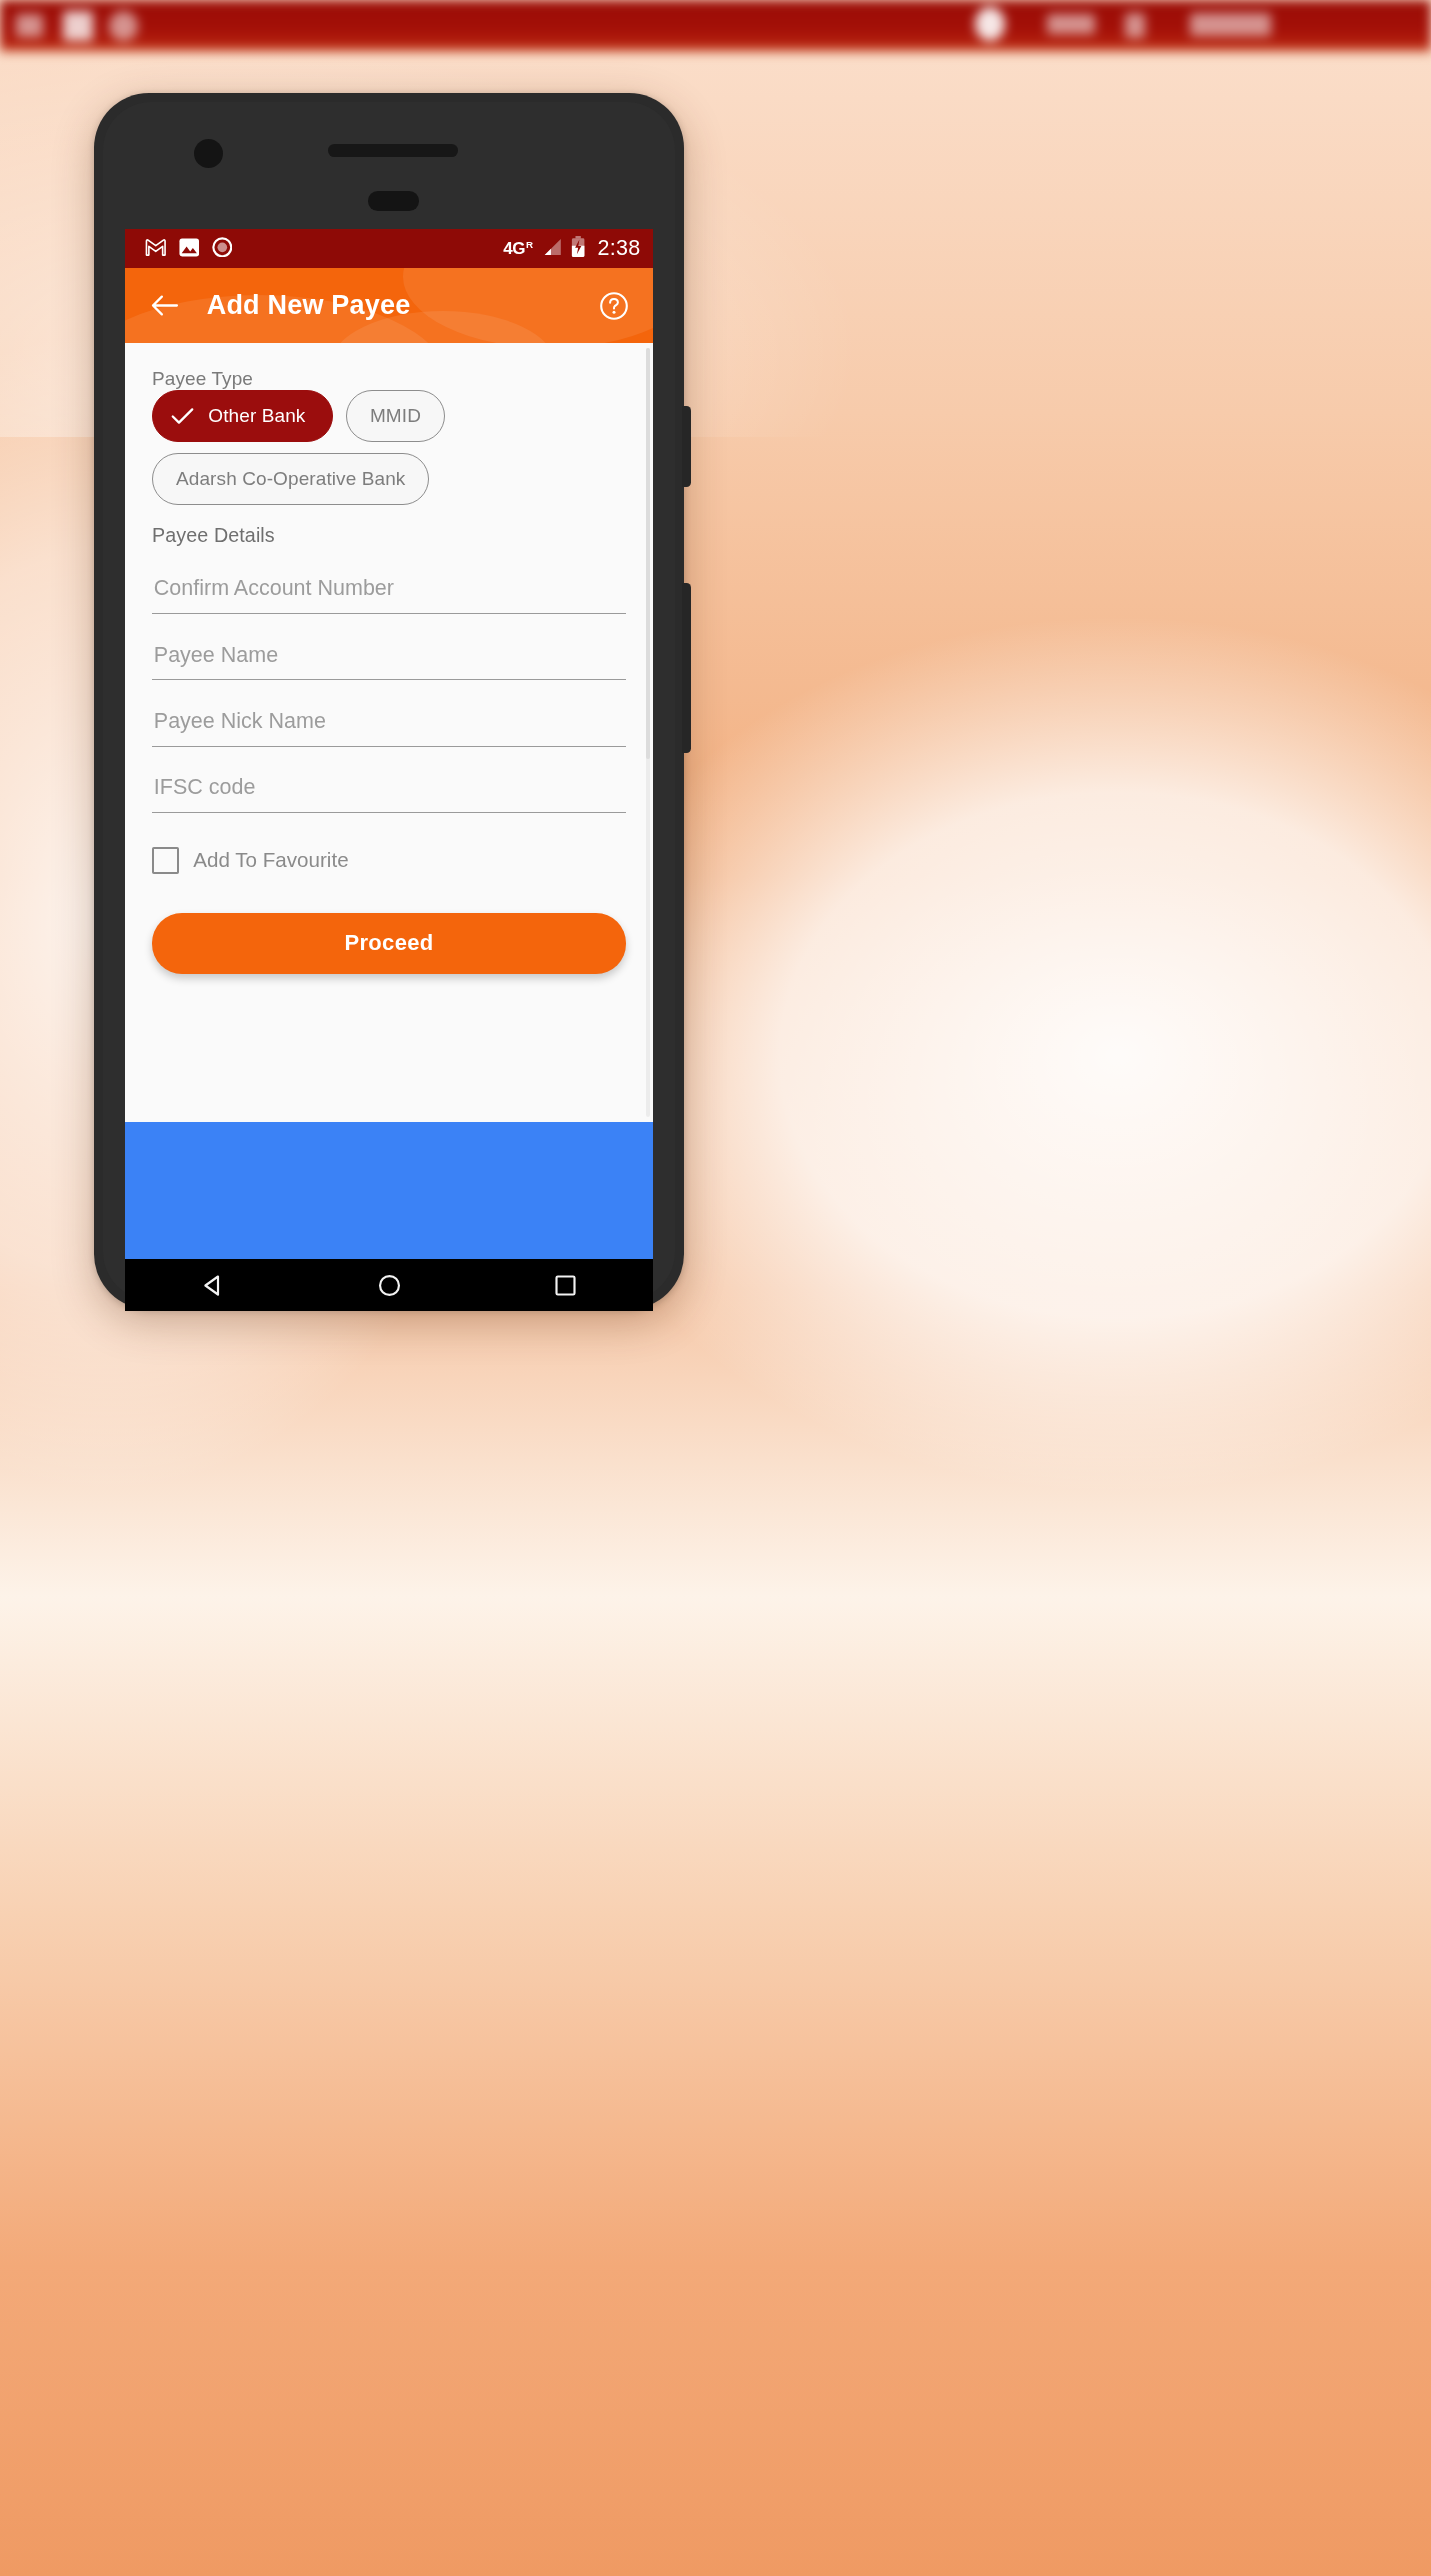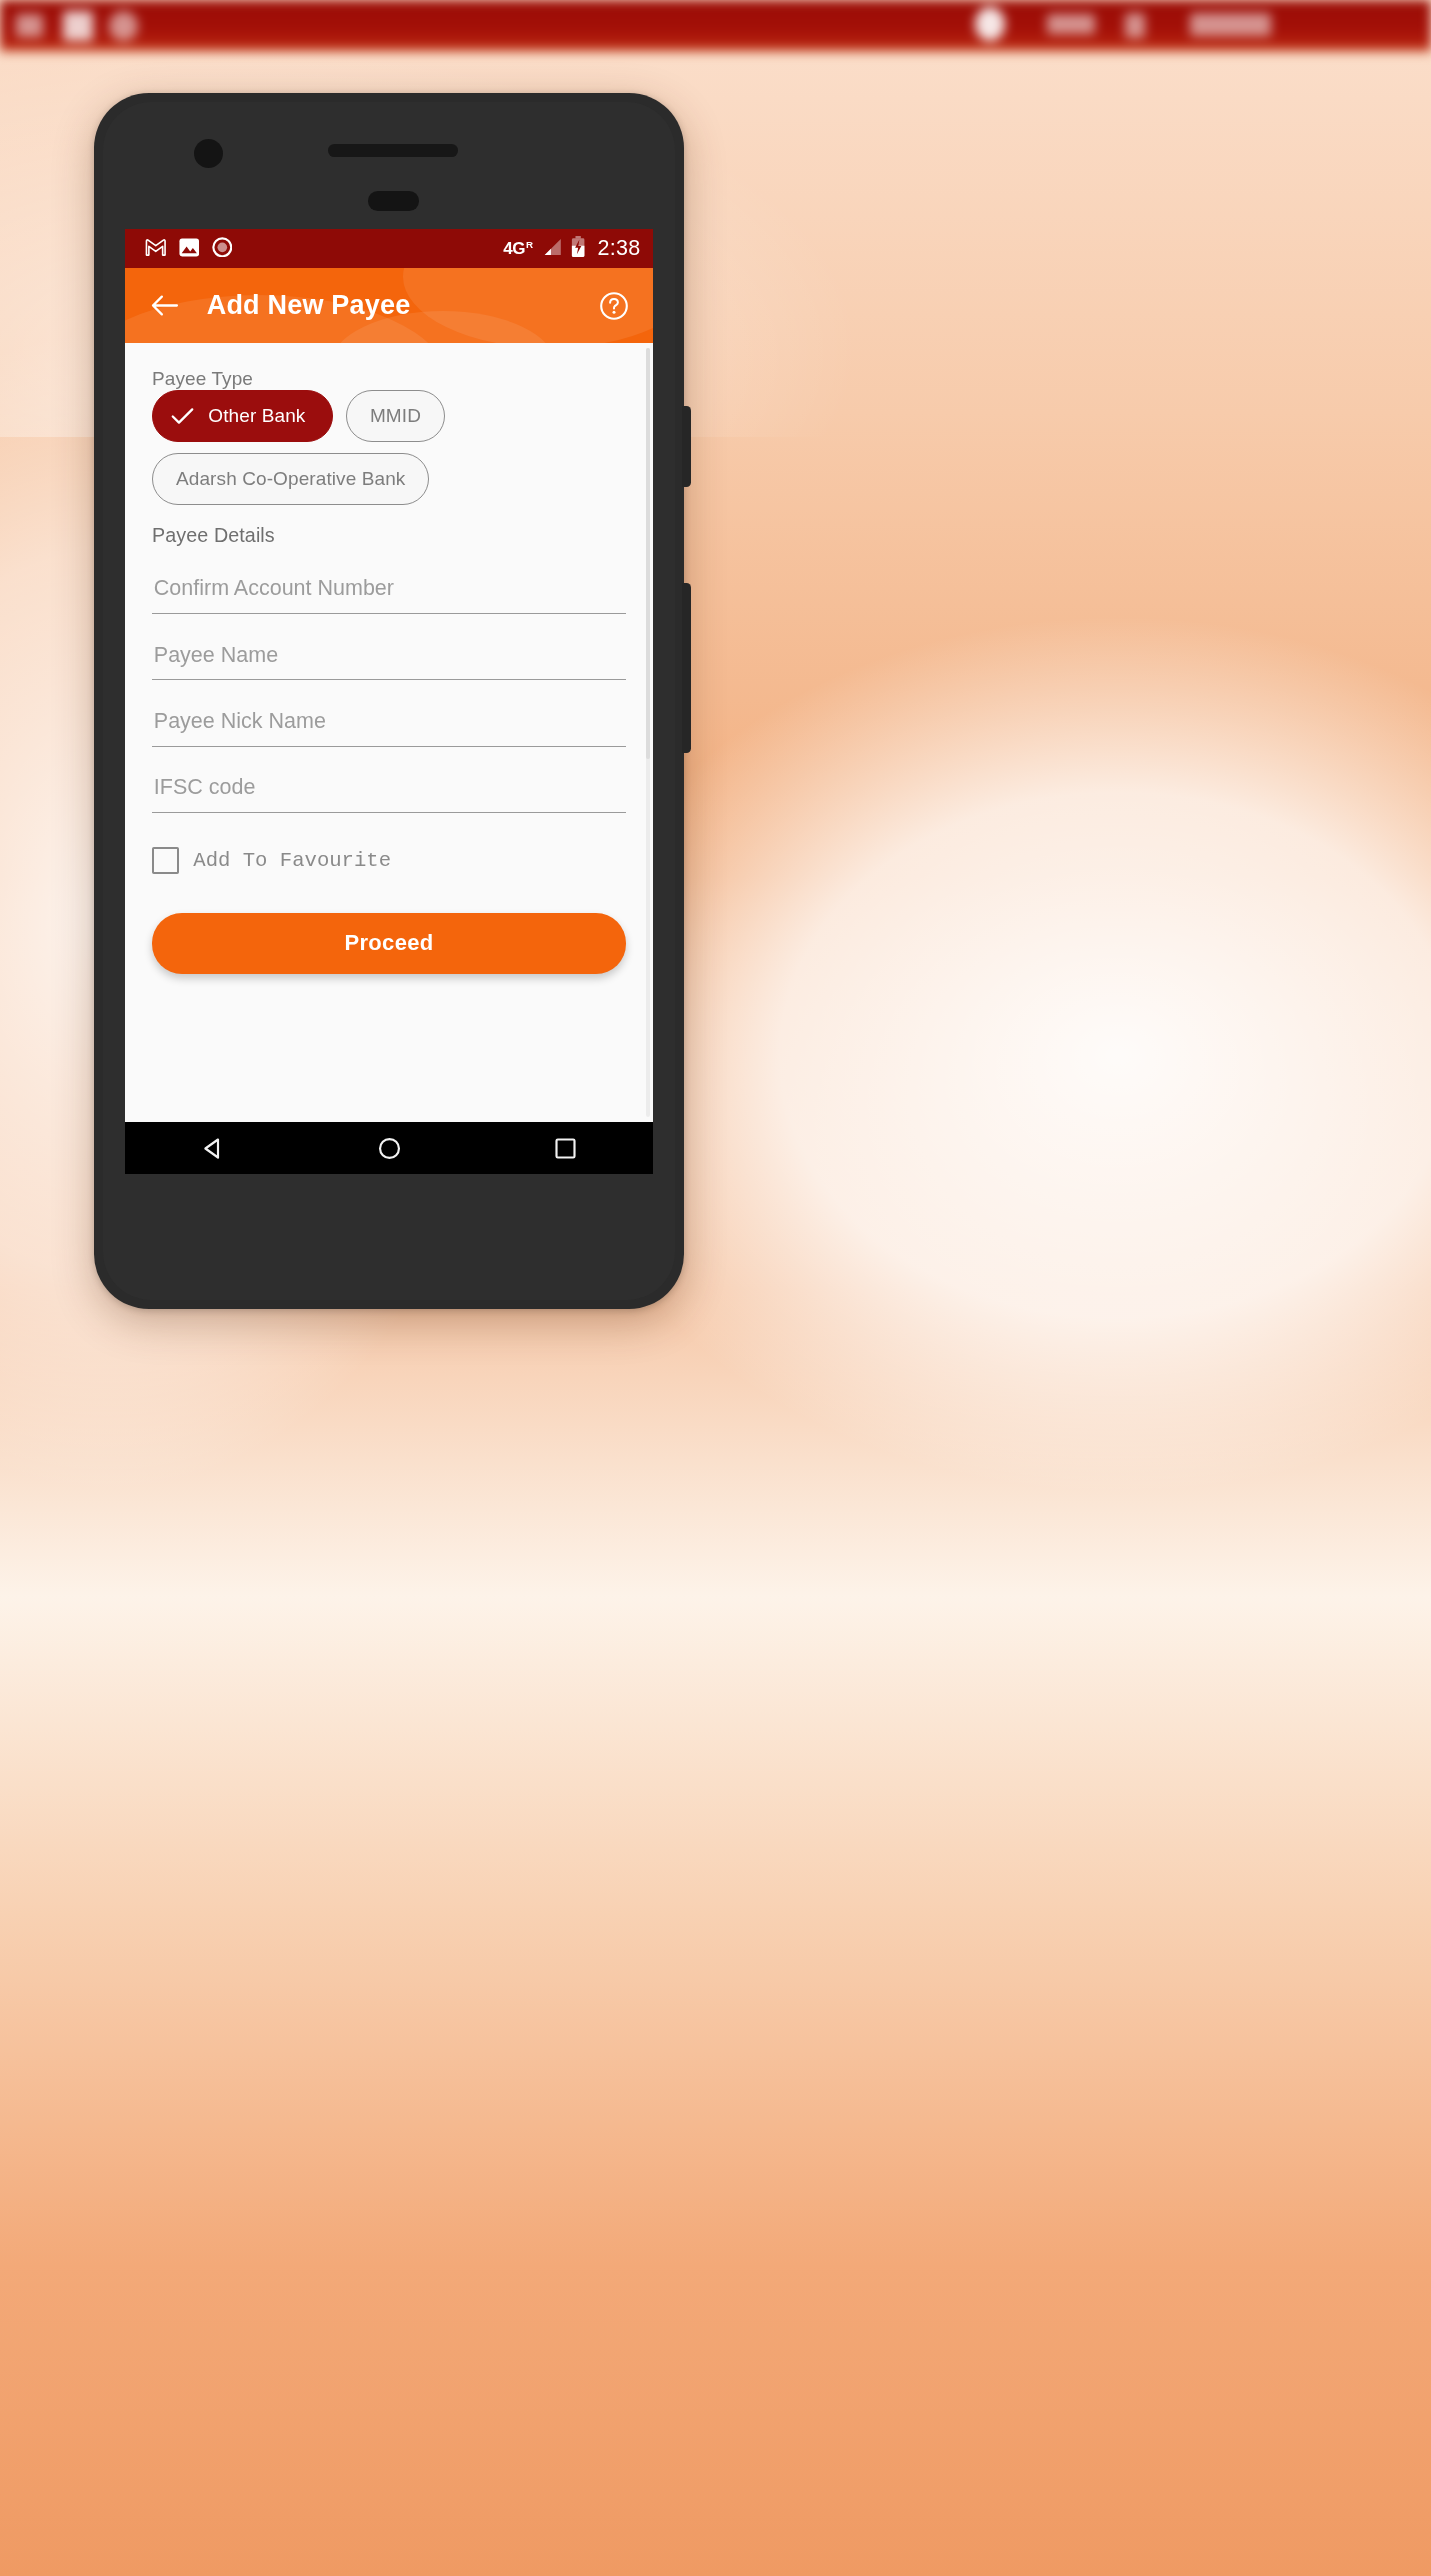--- a/index.html
+++ b/index.html
@@ -51,22 +51,22 @@
   .sensor { position:absolute; left:274px; top:98px; width:51px; height:19.7px; border-radius:9.8px; background:#141414; }
 
   
   .side-btn { position:absolute; right:-7.2px; width:9px; background:#262626; border-radius:0 4.5px 4.5px 0; }
   #sb1 { top:313px; height:81px; }
   #sb2 { top:490px; height:170px; }
 
   
   #screen {
     position:absolute; left:31px; top:136px;
-    width:528px; height:945px;
-    background:#fef9c3;
+    width:528px; height:1082px;
+    background:#3b82f6;
     overflow:hidden;
   }
 
   
   #statusbar {
     height:39px; background:#8e0a06;
     display:flex; align-items:center;
     padding:0 12.5px 0 19.7px;
     color:#fff;
   }
@@ -152,21 +152,21 @@
     font-family:"Liberation Sans", sans-serif;
     font-size:21.5px; color:#3d3d3d; padding:1.8px 1.8px 3.6px 1.8px;
   }
   .field input::placeholder { color:#9c9c9c; }
 
   #fav-row { display:flex; align-items:center; margin-top:34px; cursor:pointer; }
   #fav-box {
     width:27px; height:27px; border:2.7px solid #8a8a8a; border-radius:1.8px;
     background:#fafafa;
   }
-  #fav-label { margin-left:14.3px; font-size:20.6px; color:#8a8a8a;font-family:Liberation Mono, monospace; }
+  #fav-label { margin-left:14.3px; font-size:20.6px; color:#8a8a8a; }
 
   #proceed-wrap { margin-top:39px; display:flex; justify-content:center; }
   #proceed-btn {
     width:100%; height:61px; border:none; border-radius:30px;
     background:#f4650c; color:#fff;
     font-family:Liberation Sans, sans-serif;
     font-size:22px; font-weight:700; letter-spacing:0.3px;
     box-shadow:0 4.5px 9px rgba(0,0,0,0.20);
     cursor:pointer;
   }

